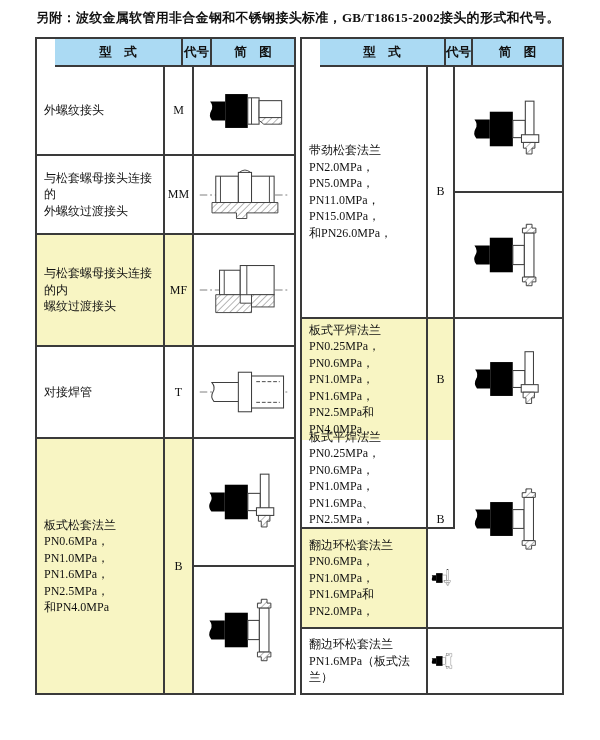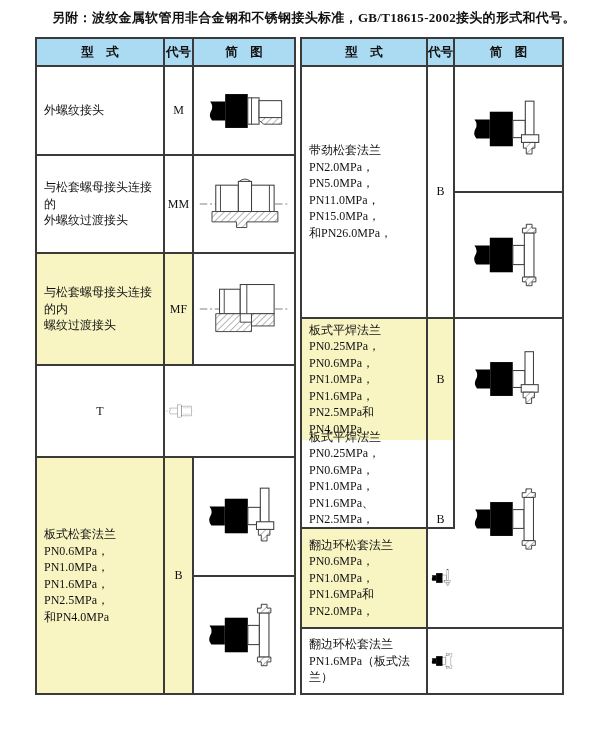--- a/index.html
+++ b/index.html
@@ -1,25 +1,25 @@
 <!DOCTYPE html>
 <html><head>
 <meta charset="utf-8">
 <style>
   * { box-sizing: border-box; margin: 0; padding: 0; }
   html,body { width:600px; height:740px; background:#ffffff; position:relative;
     font-family:"Liberation Serif","DejaVu Serif",serif; color:#111; }
-  .page-title { position:absolute; left:52px; top:9px; font-size:13px; font-weight:bold;
+  .page-title { position:absolute; left:36px; top:9px; font-size:13px; font-weight:bold;
     letter-spacing:0.3px; white-space:nowrap; }
   .tbl { position:absolute; top:37px; height:658px; border:2px solid #3a3a3a;
     display:flex; flex-direction:column; background:#fff; }
   .tbl-left  { left:35px;  width:261px; }
   .tbl-right { left:300px; width:264px; }
   .hdr { height:28px; flex:0 0 28px; background:#abdaf3; border-bottom:2px solid #3a3a3a;
-    display:grid; font-weight:bold; font-size:12.5px; }
+    display:grid; font-weight:bold; font-size:12.5px;margin-left:18px; }
   .tbl-left  .hdr, .tbl-left  .row { grid-template-columns:128px 29px 1fr; }
   .tbl-right .hdr, .tbl-right .row { grid-template-columns:126px 27px 1fr; }
   .hdr span { display:flex; align-items:center; justify-content:center; }
   .hdr .hc { border-right:2px solid #3a3a3a; }
   .row { display:grid; border-bottom:2px solid #3a3a3a; }
   .row:last-child { border-bottom:none; flex:1; }
   .ct { border-right:2px solid #3a3a3a; display:flex; align-items:center;
     padding:3px 3px 3px 7px; font-size:12px; line-height:16.5px; white-space:pre-line; }
   .cc { border-right:2px solid #3a3a3a; display:flex; align-items:center;
     justify-content:center; font-size:12px; }
@@ -70,21 +70,21 @@
         <use href="#g-base"></use>
         <rect class="f" x="54" y="20" width="12" height="28"></rect>
         <line class="ln" x1="58" y1="20" x2="58" y2="48"></line>
         <rect class="f" x="66" y="23" width="24" height="18"></rect>
         <path class="h" d="M66,41 h24 v7 h-19 l-5,-4 z"></path>
       </svg>
     </div>
   </div>
 
 
-  <div class="row" style="height:98px">
+  <div class="row" style="height:79px">
     <div class="ct">与松套螺母接头连接的
 外螺纹过渡接头</div>
     <div class="cc">MM</div>
     <div class="cd">
       <svg class="diag" viewBox="0 0 100 68" width="96" height="64">
         <line class="cl" x1="3" y1="34" x2="97" y2="34"></line>
         <rect class="f" x="20" y="14" width="24" height="28"></rect>
         <line class="ln" x1="25" y1="14" x2="25" y2="42"></line>
         <rect class="f" x="44" y="10" width="14" height="32"></rect>
         <path class="ln" d="M45,10 q6,-5 12,0"></path>
@@ -106,20 +106,21 @@
         <line class="ln" x1="29" y1="13" x2="29" y2="39"></line>
         <rect class="f" x="46" y="8" width="36" height="31"></rect>
         <line class="ln" x1="53" y1="8" x2="53" y2="39"></line>
         <path class="h" d="M20,39 h26 v9 h12 v10 h-38 z"></path>
         <rect class="h" x="58" y="39" width="24" height="13"></rect>
       </svg>
     </div>
   </div>
 
   <div class="row" style="height:92px">
+    <div class="ct">对接焊管</div>
     <div class="cc">T</div>
     <div class="cd">
       <svg class="diag" viewBox="0 0 100 68" width="96" height="64">
         <line class="cl" x1="3" y1="34" x2="97" y2="34"></line>
         <path class="f" d="M44,24 H16 q4,5 1,10 q-3,5 1,10 H44"></path>
         <rect class="f" x="44" y="13" width="14" height="42"></rect>
         <rect class="f" x="58" y="17" width="34" height="34"></rect>
         <line class="ln" x1="63" y1="23" x2="88" y2="23" stroke-dasharray="4 2"></line>
         <line class="ln" x1="63" y1="45" x2="88" y2="45" stroke-dasharray="4 2"></line>
       </svg>

